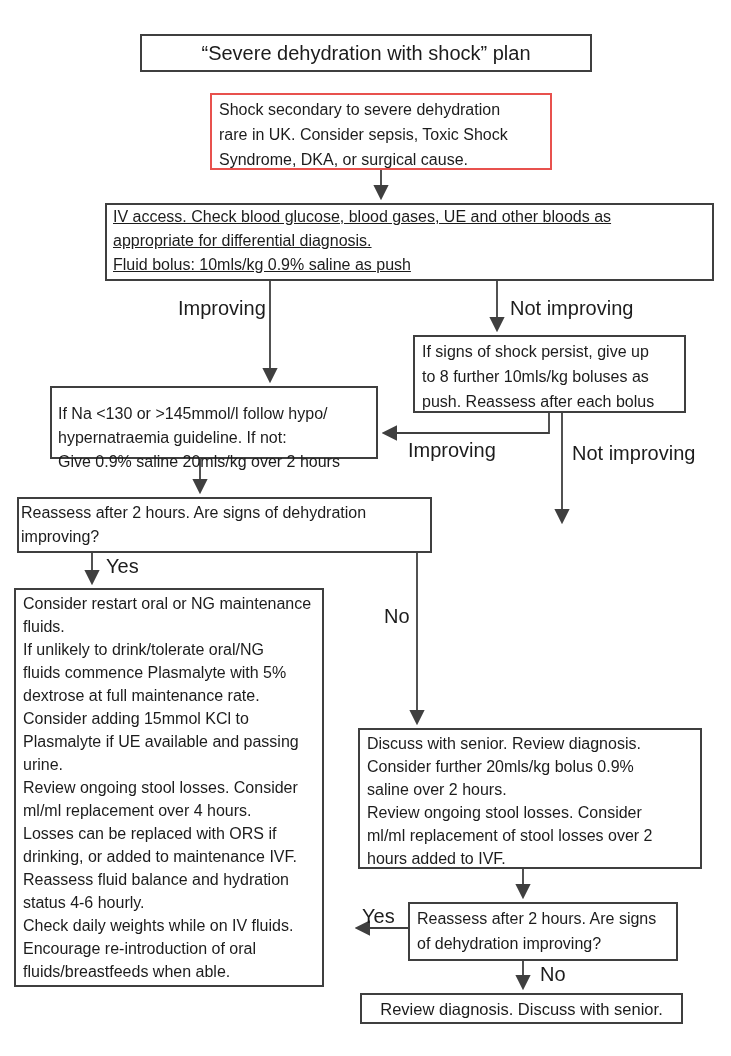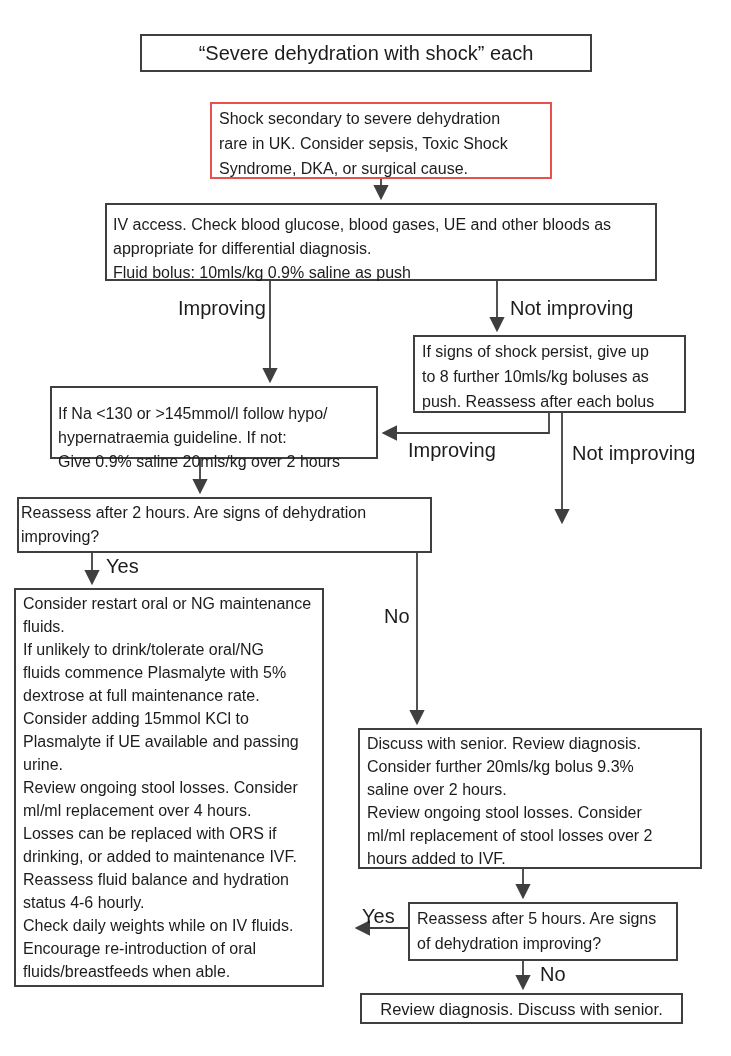--- a/index.html
+++ b/index.html
@@ -56,27 +56,27 @@
       <path d="M562,412 L562,522" marker-end="url(#ah)"></path>
       <path d="M200,458 L200,492" marker-end="url(#ah)"></path>
       <path d="M92,552 L92,583" marker-end="url(#ah)"></path>
       <path d="M417,552 L417,723" marker-end="url(#ah)"></path>
       <path d="M523,868 L523,897" marker-end="url(#ah)"></path>
       <path d="M408,928 L357,928" marker-end="url(#ah)"></path>
       <path d="M523,960 L523,988" marker-end="url(#ah)"></path>
     </g>
   </svg>
 
-  <div class="box title" style="left:140px;top:34px;width:452px;height:38px;">“Severe dehydration with shock” each</div>
+  <div class="box title" style="left:140px;top:34px;width:452px;height:38px;">“Severe dehydration with shock” plan</div>
 
-  <div class="box warning" style="left:210px;top:102px;width:342px;height:77px;line-height:25px;">Shock secondary to severe dehydration
+  <div class="box warning" style="left:210px;top:93px;width:342px;height:77px;line-height:25px;">Shock secondary to severe dehydration
 rare in UK. Consider sepsis, Toxic Shock
 Syndrome, DKA, or surgical cause.</div>
 
-  <div class="box" style="left:105px;top:203px;width:552px;height:78px;padding:8px 6px;">IV access. Check blood glucose, blood gases, UE and other bloods as
+  <div class="box" style="left:105px;top:203px;width:609px;height:78px;padding:0 6px;text-decoration:underline;">IV access. Check blood glucose, blood gases, UE and other bloods as
 appropriate for differential diagnosis.
 Fluid bolus: 10mls/kg 0.9% saline as push</div>
 
   <div class="box" style="left:413px;top:335px;width:273px;height:78px;line-height:25px;">If signs of shock persist, give up
 to 8 further 10mls/kg boluses as
 push. Reassess after each bolus</div>
 
   <div class="box" style="left:50px;top:386px;width:328px;height:73px;padding:14px 6px;">If Na &lt;130 or &gt;145mmol/l follow hypo/
 hypernatraemia guideline. If not:
 Give 0.9% saline 20mls/kg over 2 hours</div>
@@ -97,27 +97,27 @@
 ml/ml replacement over 4 hours.
 Losses can be replaced with ORS if
 drinking, or added to maintenance IVF.
 Reassess fluid balance and hydration
 status 4-6 hourly.
 Check daily weights while on IV fluids.
 Encourage re-introduction of oral
 fluids/breastfeeds when able.</div>
 
   <div class="box tight" style="left:358px;top:728px;width:344px;height:141px;">Discuss with senior. Review diagnosis.
-Consider further 20mls/kg bolus 9.3%
+Consider further 20mls/kg bolus 0.9%
 saline over 2 hours.
 Review ongoing stool losses. Consider
 ml/ml replacement of stool losses over 2
 hours added to IVF.</div>
 
-  <div class="box" style="left:408px;top:902px;width:270px;height:59px;line-height:25px;">Reassess after 5 hours. Are signs
+  <div class="box" style="left:408px;top:902px;width:270px;height:59px;line-height:25px;">Reassess after 2 hours. Are signs
 of dehydration improving?</div>
 
   <div class="box center" style="left:360px;top:993px;width:323px;height:31px;font-size:16.5px;text-align:right;">Review diagnosis. Discuss with senior.</div>
 
   <div class="lbl" style="left:178px;top:297px;">Improving</div>
   <div class="lbl" style="left:510px;top:297px;">Not improving</div>
   <div class="lbl" style="left:408px;top:439px;">Improving</div>
   <div class="lbl" style="left:572px;top:442px;">Not improving</div>
   <div class="lbl" style="left:106px;top:555px;">Yes</div>
   <div class="lbl" style="left:384px;top:605px;">No</div>

